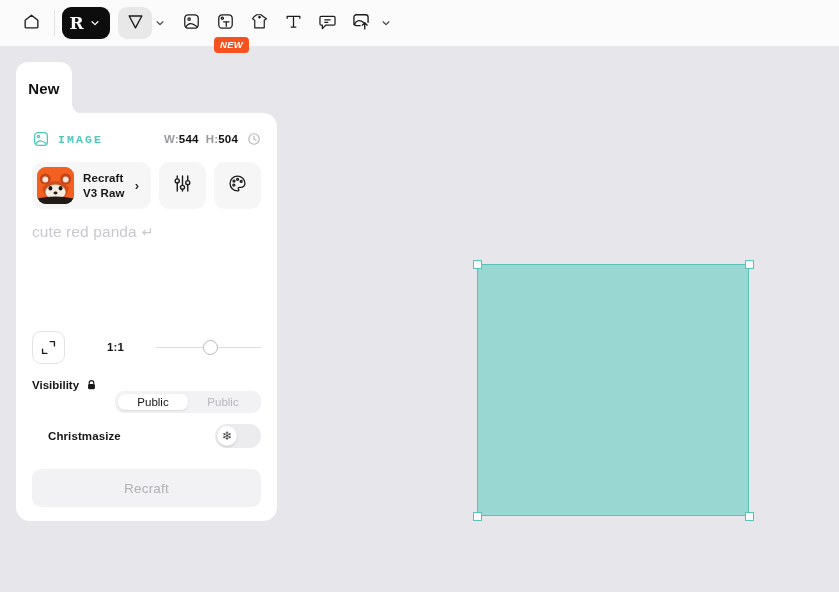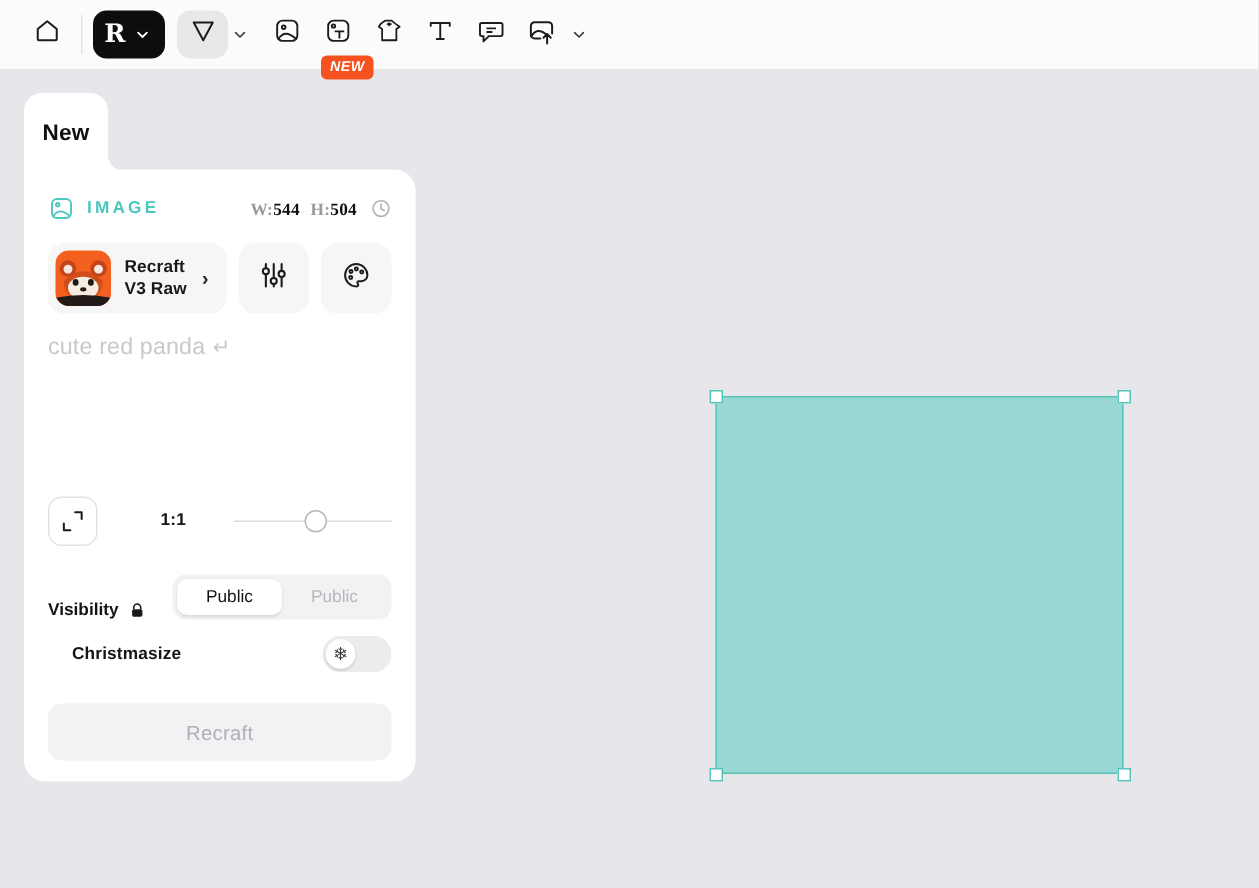--- a/index.html
+++ b/index.html
@@ -88,23 +88,23 @@
     border-radius: 0 14px 14px 14px;
     padding: 16px 16px 14px 16px;
     margin-top: -1px;
   }
 
   
   .p-head { display:flex; align-items:center; height: 20px; }
   .p-head .img-ico { width:18px; height:18px; color:#4ec7bd; }
   .p-head .label {
     color:#4ec7bd; font-size:11.5px; font-weight:700;
-    letter-spacing:2.1px; margin-left:8px;
-  }
-  .dims { margin-left:auto; display:flex; align-items:flex-end; gap:7px;font-family:Liberation Serif, serif; }
+    letter-spacing:2.1px; margin-left:8px;font-family:Liberation Mono, monospace;
+  }
+  .dims { margin-left:auto; display:flex; align-items:center; gap:7px; }
   .dim { font-size:11.5px; color:#111; font-weight:700; letter-spacing:.2px; }
   .dim i { font-style:normal; color:#9a9a9e; font-weight:600; }
   .clock { width:14px; height:14px; color:#b6b6ba; margin-left:2px; }
 
   
   .model-row { display:flex; gap:8px; margin-top:13px; }
   .model-sel {
     flex: 1 1 auto;
     height: 47px;
     background:#f6f6f6; border-radius:11px;
@@ -153,21 +153,21 @@
   .opt-label { font-size:11.5px; font-weight:700; color:#151517; margin-left:10px; letter-spacing:.1px; white-space:nowrap;}
   .lock { width:11px; height:12px; margin-left:6px; display:inline-block; vertical-align:-2px; }
   .slider { margin-left:auto; width:115px; height:20px; position:relative; cursor:pointer; }
   .slider .track { position:absolute; top:9.5px; left:0; right:0; height:1.3px; background:#dcdcde; }
   .slider .thumb {
     position:absolute; top:3px; width:15px; height:15px; border-radius:50%;
     background:#fff; border:1.3px solid #b9b9bd;
   }
 
   
-  .vis-row { display:flex; align-items:flex-end; height:34px; margin-top:12px; }
+  .vis-row { display:flex; align-items:flex-start; height:34px; margin-top:12px;flex-direction:column; }
   .vis-label { font-size:11.5px; font-weight:700; color:#151517; display:flex; align-items:center; }
   .seg {
     margin-left:auto; width:146px; height:30px;
     background:#f2f2f4; border-radius:9px;
     display:flex; padding:3px;
   }
   .seg div {
     flex:1; display:flex; align-items:center; justify-content:center;
     font-size:11.5px; font-weight:400; border-radius:7px; cursor:pointer;
     color:#b7b7bb;

